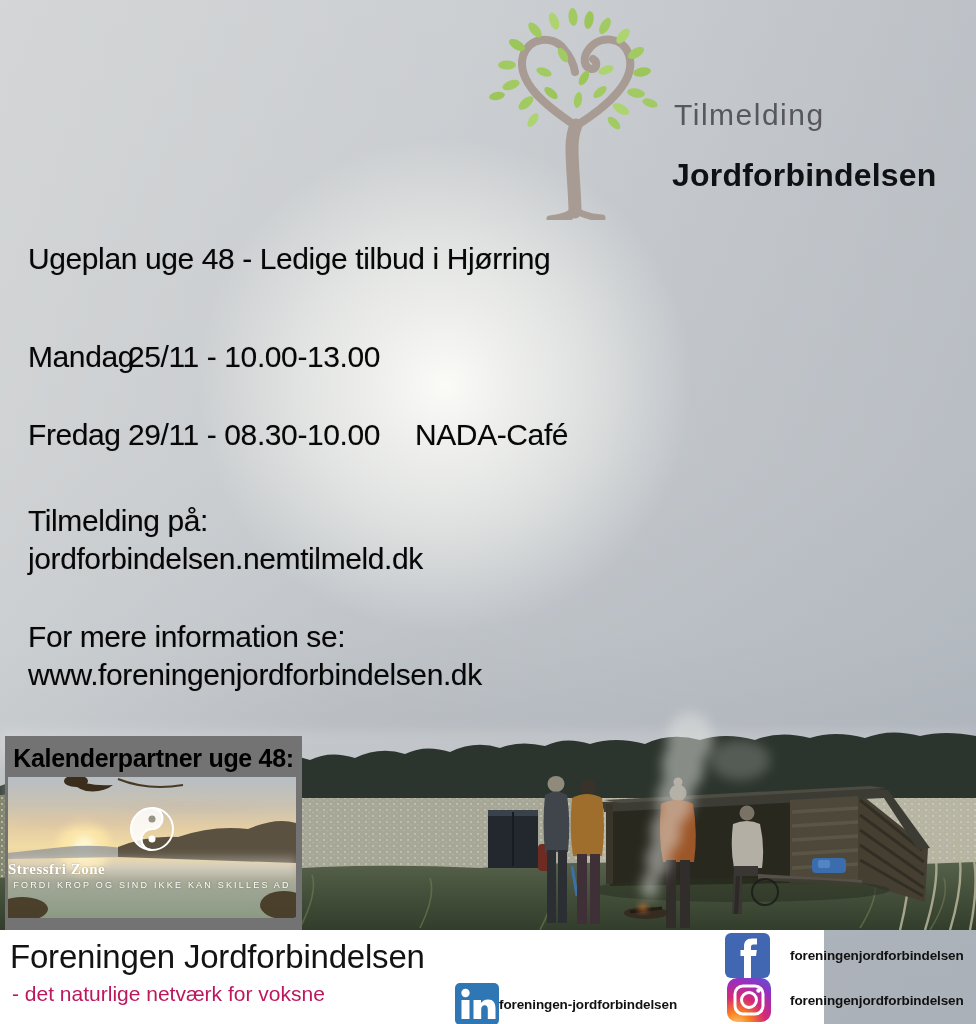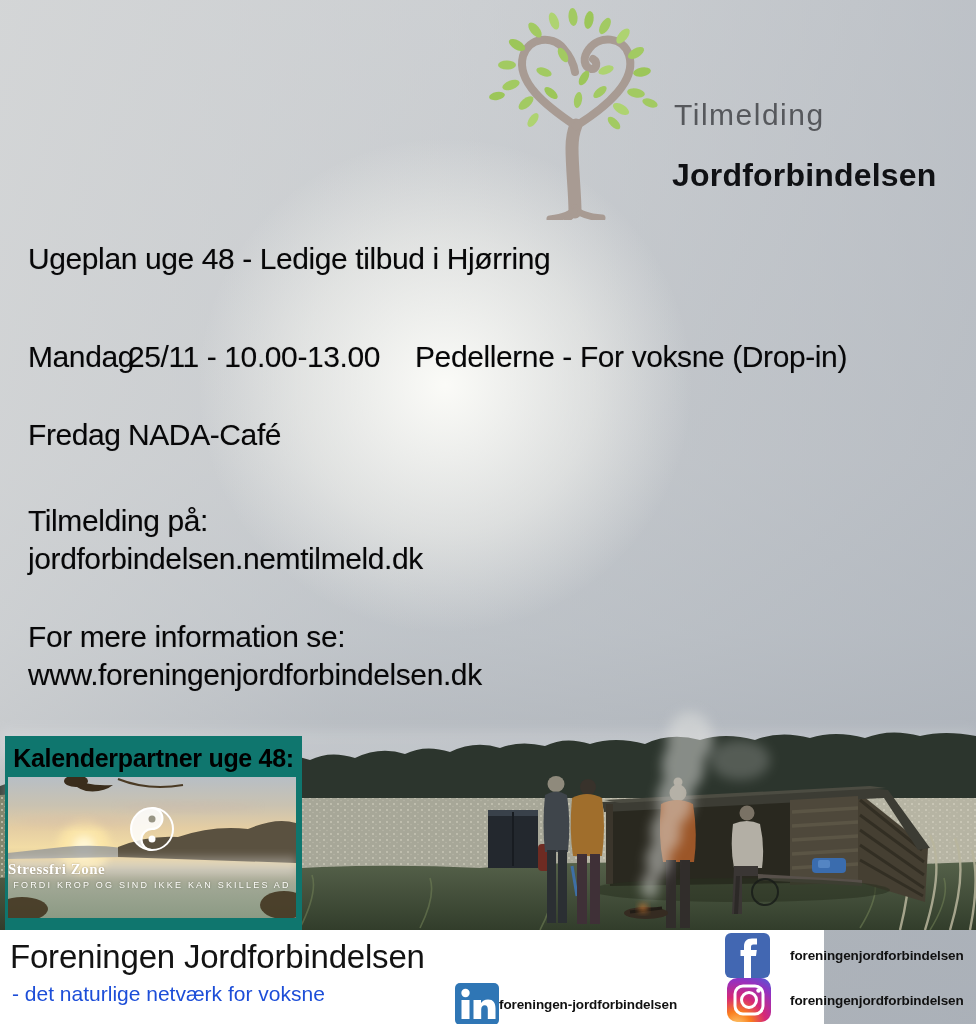--- a/index.html
+++ b/index.html
@@ -14,33 +14,33 @@
       linear-gradient(180deg,#d0d2d4 0%,#c7cacd 45%,#babfc4 62%,#aaafb5 72%,#a1a7ad 80%,#9ba1a8 100%);}
   
   .org-light{font-size:30px;font-weight:400;color:#56585c;letter-spacing:1.5px;}
   .org-bold{font-size:32px;font-weight:700;color:#101114;letter-spacing:.2px;}
   
   .mline{position:absolute;left:28px;font-size:30px;line-height:36px;font-weight:400;
          color:#070708;letter-spacing:-.4px;text-shadow:0 0 1px rgba(0,0,0,.25);white-space:pre;}
   .srow{display:flex;}
   .c1{width:100px;}.c2{width:287px;}.c3{flex:1;}
   
-  .pbox{position:absolute;left:5px;top:736px;width:297px;height:194px;background:#0f766e;}
+  .pbox{position:absolute;left:5px;top:736px;width:297px;height:194px;background:#737373;}
   .ptitle{position:absolute;left:0;top:8px;width:100%;text-align:center;
           font-size:25px;font-weight:700;color:#000;letter-spacing:-.3px;}
   .pimg{position:absolute;left:3px;top:41px;width:288px;height:141px;overflow:hidden;}
   .pbrand{position:absolute;left:0;top:84px;width:100%;text-align:left;color:#fff;
           font-family:"Liberation Serif",serif;font-size:15px;font-weight:700;letter-spacing:.5px;
           text-shadow:0 0 2px rgba(120,100,60,.6);}
   .ptag{position:absolute;left:0;top:103px;width:100%;text-align:center;color:#fdfdfa;
         font-size:9px;font-weight:400;letter-spacing:2.2px;text-shadow:0 0 2px rgba(90,90,70,.7);}
   
   .footer{position:absolute;left:0;top:930px;width:824px;height:94px;background:#fff;}
   .ftitle{position:absolute;left:10px;top:8px;font-size:33px;font-weight:400;color:#131313;letter-spacing:-.2px;}
-  .fsub{position:absolute;left:12px;top:52px;font-size:21px;font-weight:400;color:#1d4ed8;}
+  .fsub{position:absolute;left:12px;top:52px;font-size:21px;font-weight:400;color:#be185d;}
   .flink{position:absolute;display:flex;align-items:center;}
   .flabel{font-size:13.5px;font-weight:700;color:#111;letter-spacing:-.1px;}
 </style>
 </head>
 <body>
 
 <div class="canvas">
 
   <div class="sky"></div>
 
@@ -191,24 +191,24 @@
   </svg>
 
   <div class="abs org-light" style="left:674px;top:98px;">Tilmelding</div>
   <div class="abs org-bold" style="left:672px;top:127px;margin-top:30px;">Jordforbindelsen</div>
 
   <div class="mline" style="top:241px;">Ugeplan uge 48 - Ledige tilbud i Hjørring</div>
 
   <div class="mline srow" style="top:339px;right:0;">
     <span class="c1">Mandag</span>
     <span class="c2">25/11 - 10.00-13.00</span>
-    <span class="c3">Pedellerne - For voksne (Drop-in)</span>
   </div>
   <div class="mline srow" style="top:417px;right:0;">
     <span class="c1">Fredag</span>
+    <span class="c2">29/11 - 08.30-10.00</span>
     <span class="c3">NADA-Café</span>
   </div>
 
   <div class="mline" style="top:503px;">Tilmelding på:</div>
   <div class="mline" style="top:541px;">jordforbindelsen.nemtilmeld.dk</div>
   <div class="mline" style="top:619px;">For mere information se:</div>
   <div class="mline" style="top:657px;">www.foreningenjordforbindelsen.dk</div>
 
   <div class="pbox">
     <div class="ptitle">Kalenderpartner uge 48:</div>

